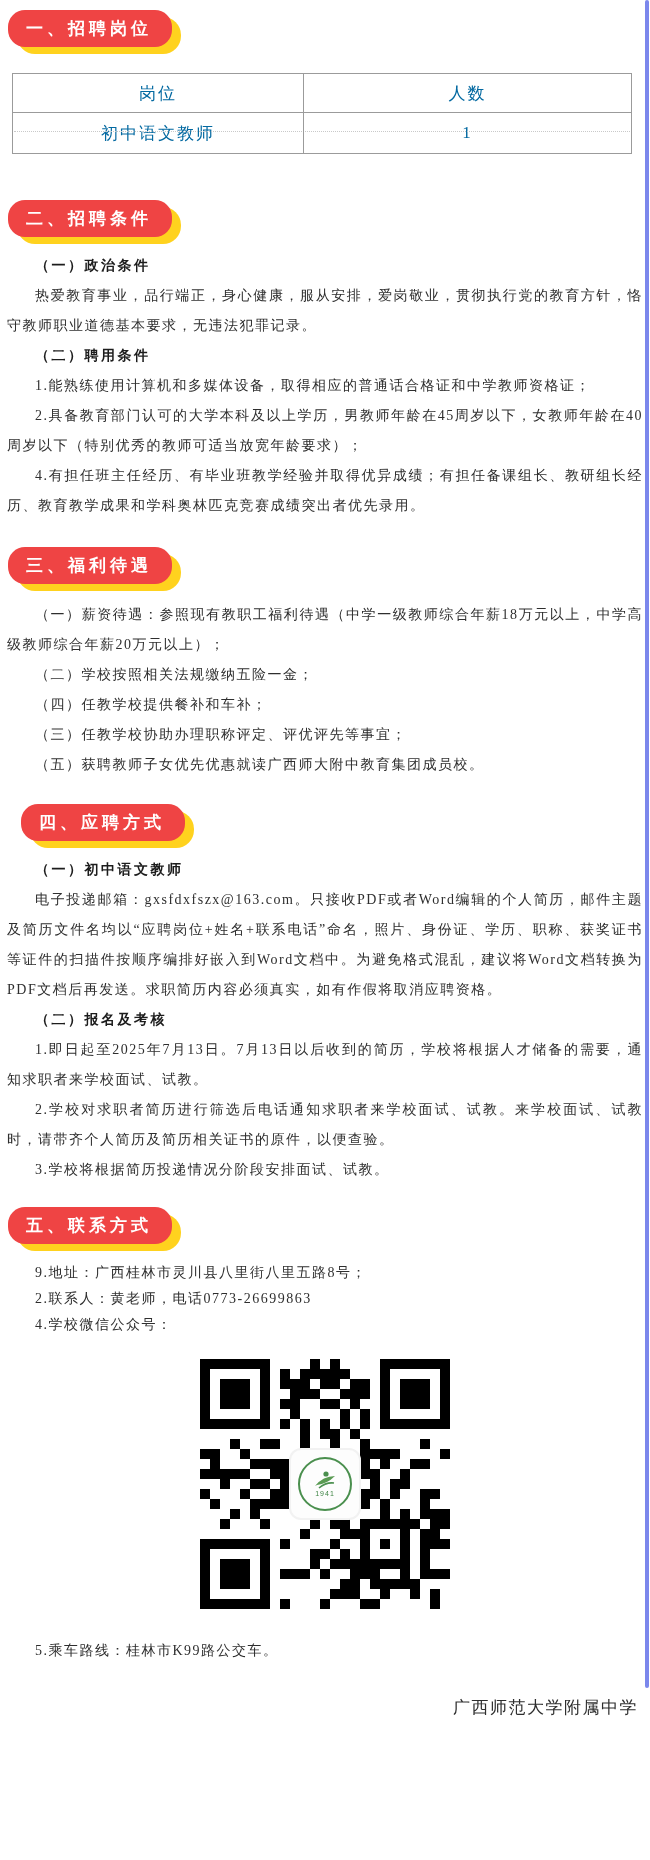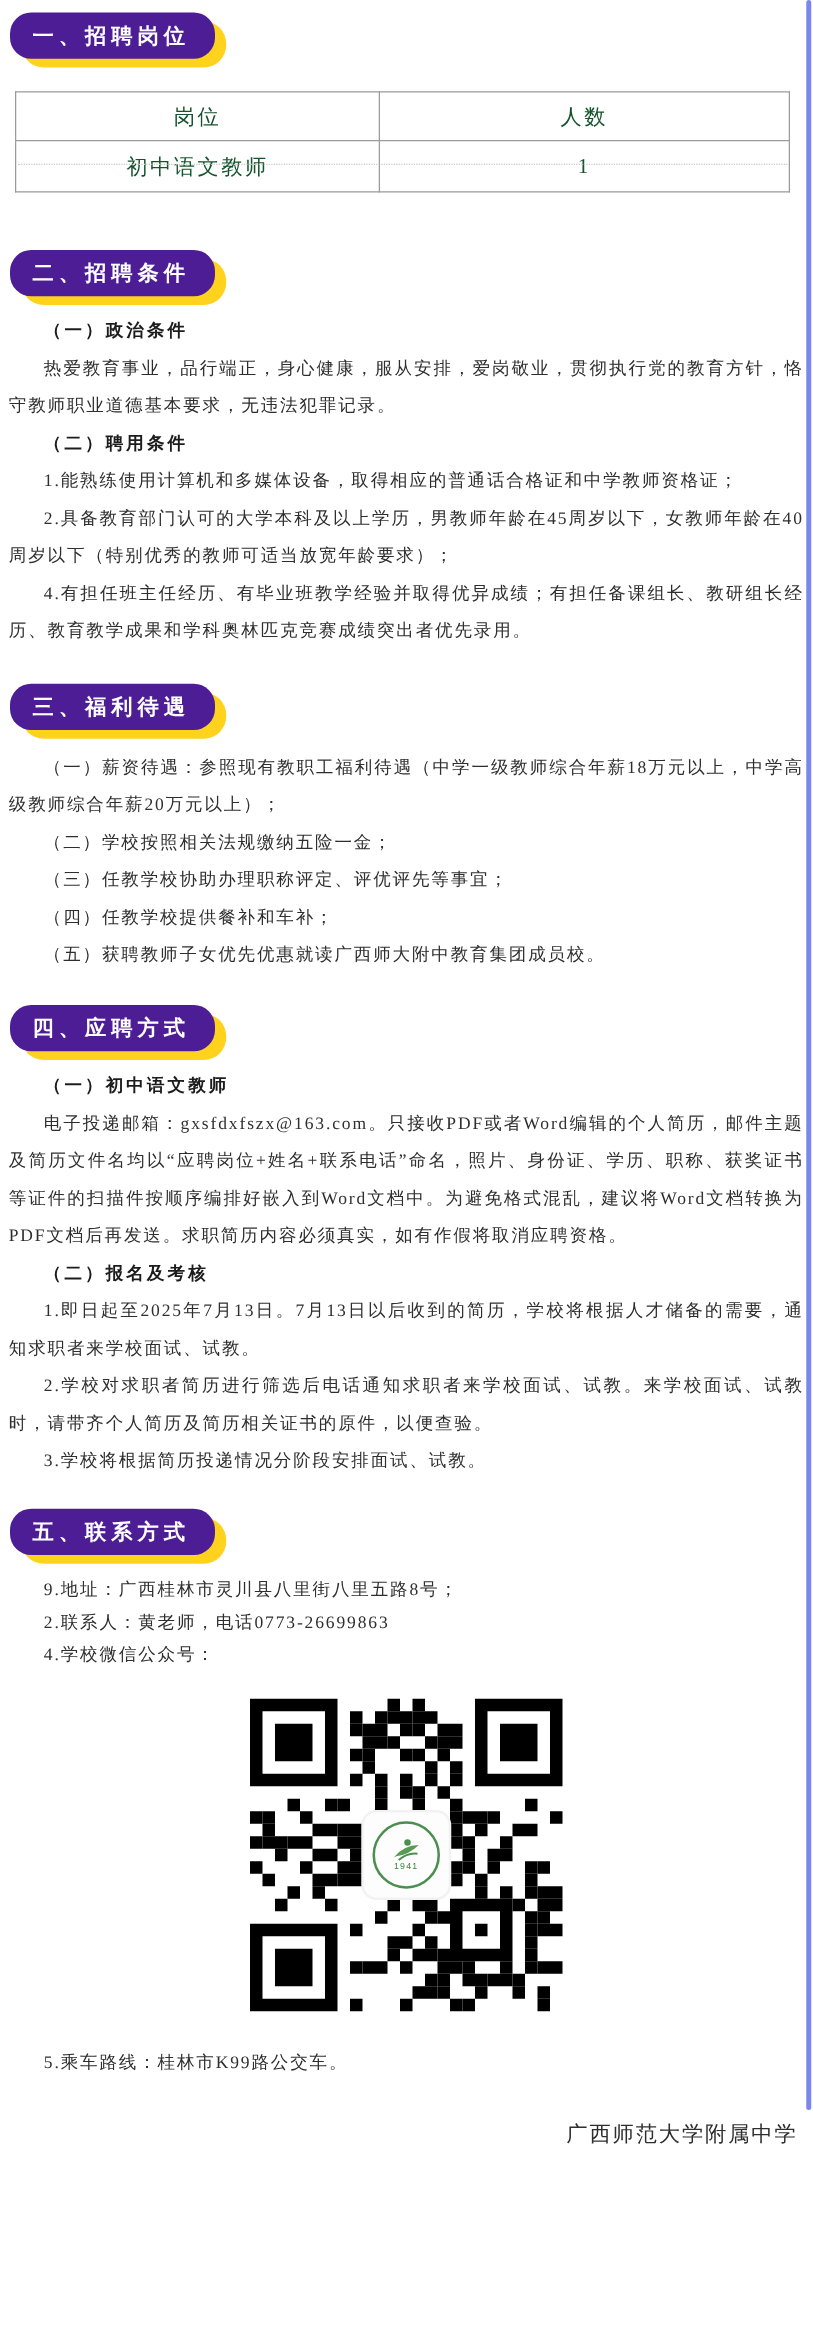--- a/index.html
+++ b/index.html
@@ -8,28 +8,28 @@
     background:#ffffff;
     font-family:"Liberation Serif","DejaVu Serif",serif;
   }
   
   .scrollbar{position:absolute;top:0;right:1px;width:4px;height:1688px;background:#7b87ec;border-radius:2px;}
 
   
   .badge-row{display:block;}
   .badge{position:relative;display:inline-block;margin-left:8px;font-family:"Liberation Sans","DejaVu Sans",sans-serif;}
   .badge .shadow{position:absolute;left:9px;top:7px;right:-9px;bottom:-7px;background:#ffd21e;border-radius:18px;}
-  .badge .face{position:relative;display:inline-block;background:#4c1d95;color:#ffffff;font-weight:bold;
+  .badge .face{position:relative;display:inline-block;background:#ef4444;color:#ffffff;font-weight:bold;
     font-size:17px;letter-spacing:4px;padding:7px 20px 7px 18px;border-radius:17px;}
 
   .mt-table{margin-top:26px;}
-  .b2{margin-top:46px;} .b3{margin-top:26px;} .b4{margin-top:24px;} .b5{margin-top:22px;}
-
-  
-  table.pos-table{border-collapse:collapse;margin-left:12px;width:620px;font-size:17px;color:#14532d;letter-spacing:2px;}
+  .b2{margin-top:46px;} .b3{margin-top:26px;} .b4{margin-top:24px;padding-left:13px;} .b5{margin-top:22px;}
+
+  
+  table.pos-table{border-collapse:collapse;margin-left:12px;width:620px;font-size:17px;color:#0369a1;letter-spacing:2px;}
   .pos-table th,.pos-table td{border:1px solid #9b9b9b;text-align:center;font-weight:normal;position:relative;}
   .pos-table th{height:36px;}
   .pos-table td{height:38px;}
   .pos-table col.c1{width:47%;} .pos-table col.c2{width:53%;}
   .pos-table td::after{content:"";position:absolute;left:1px;right:1px;top:46%;border-top:1px dotted #c9c9c9;}
   .pos-table td span{position:relative;}
 
   
   .content{padding:0 7px;color:#2e2e2e;font-size:14px;line-height:30px;text-align:justify;letter-spacing:1.5px;}
   .content p{margin:0;text-indent:2em;}
@@ -97,22 +97,22 @@
 
 <div class="badge-row b3">
   <span class="badge">
     <span class="shadow"></span>
     <span class="face">三、福利待遇</span>
   </span>
 </div>
 <div class="content mt16">
   <p>（一）薪资待遇：参照现有教职工福利待遇（中学一级教师综合年薪18万元以上，中学高级教师综合年薪20万元以上）；</p>
   <p>（二）学校按照相关法规缴纳五险一金；</p>
+  <p>（四）任教学校提供餐补和车补；</p>
   <p>（三）任教学校协助办理职称评定、评优评先等事宜；</p>
-  <p>（四）任教学校提供餐补和车补；</p>
   <p>（五）获聘教师子女优先优惠就读广西师大附中教育集团成员校。</p>
 </div>
 
 <div class="badge-row b4">
   <span class="badge">
     <span class="shadow"></span>
     <span class="face">四、应聘方式</span>
   </span>
 </div>
 <div class="content mt14">

